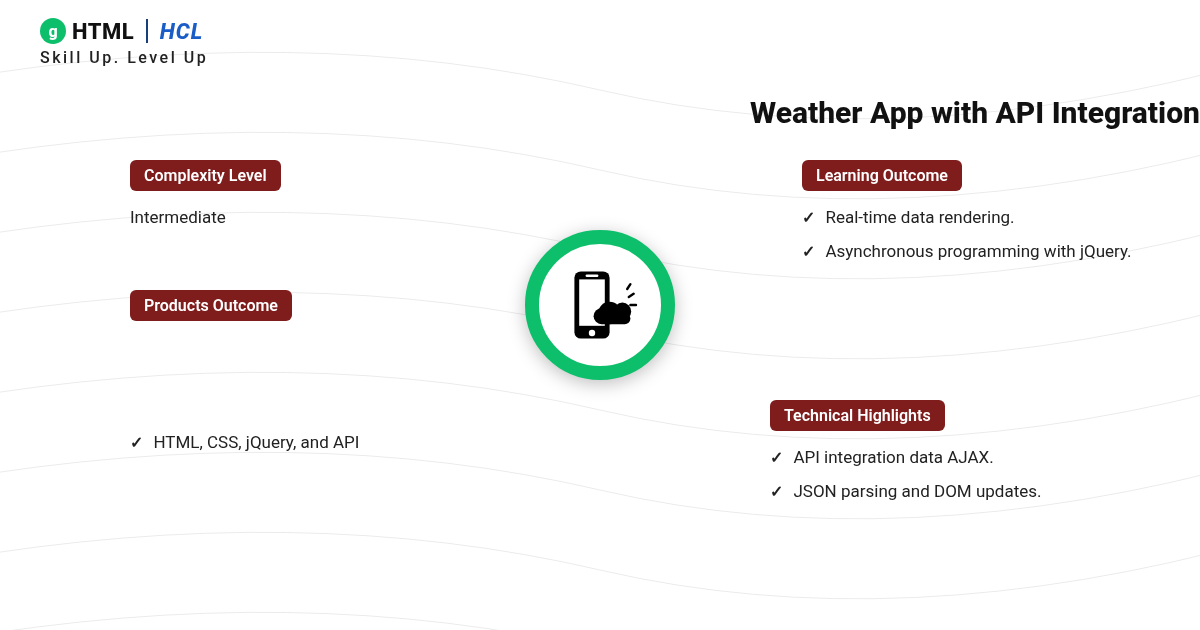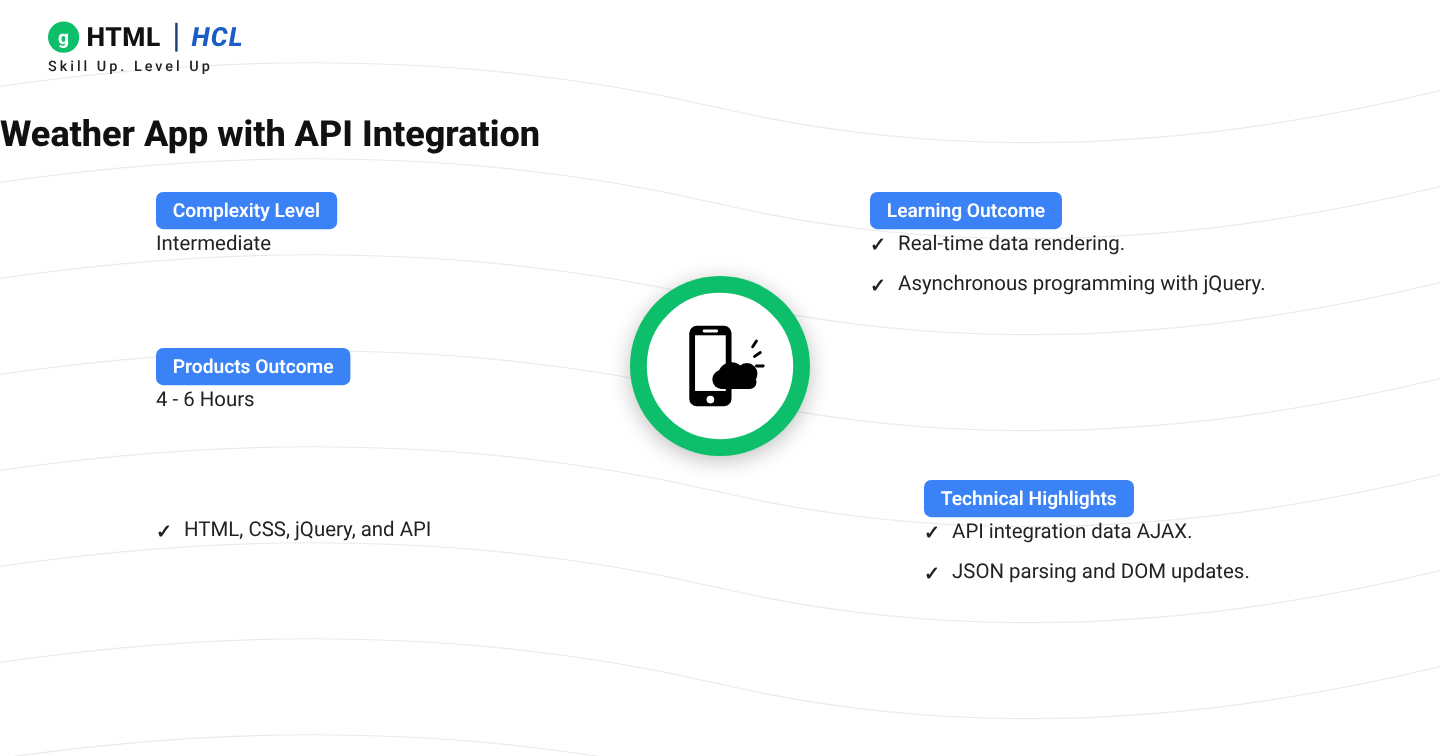--- a/index.html
+++ b/index.html
@@ -58,30 +58,30 @@
     background: #1a3e7a;
   }
   .hcl {
     font-weight: 800;
     font-style: italic;
     font-size: 22px;
     color: #1a5dc7;
     letter-spacing: 1px;
   }
   .tagline {
-    font-size: 12px;
+    font-size: 16px;
     letter-spacing: 2.5px;
     color: #222;
     font-weight: 500;
   }
   .title {
     position: absolute;
     top: 95px;
     left: 0; right: 0;
-    text-align: left;
+    text-align: right;
     font-size: 30px;
     font-weight: 800;
     color: #111;
   }
   .center-icon {
     position: absolute;
     top: 230px;
     left: 525px;
     width: 150px;
     height: 150px;
@@ -92,26 +92,27 @@
     align-items: center;
     justify-content: center;
     box-shadow: 0 4px 18px rgba(0,0,0,0.25);
   }
   .section {
     position: absolute;
     max-width: 330px;
   }
   .badge {
     display: inline-block;
-    background: #3b82f6;
+    background: #7f1d1d;
     color: #fff;
     font-weight: 600;
     font-size: 16px;
     padding: 6px 14px;
     border-radius: 6px;
+    margin-bottom: 14px;
   }
   .value {
     font-size: 17px;
     color: #222;
     line-height: 1.5;
   }
   ul.checklist {
     list-style: none;
     padding: 0;
   }
@@ -127,21 +128,21 @@
   .check {
     flex: 0 0 auto;
     font-weight: 900;
     font-size: 16px;
     line-height: 1.6;
   }
   
   #sec-complexity { top: 160px; left: 130px; }
   #sec-duration   { top: 290px; left: 130px; }
   #sec-stack      { top: 430px; left: 130px; }
-  #sec-learning   { top: 160px; left: 725px; }
+  #sec-learning   { top: 160px; left: 802px; }
   #sec-tech       { top: 400px; left: 770px; }
 </style>
 </head>
 <body>
 
 <svg class="bg-lines" viewBox="0 0 1200 630" preserveAspectRatio="none">
   <g fill="none" stroke="#000" stroke-width="1">
     <path d="M-50 80 Q 300 20 600 90 T 1260 60"></path>
     <path d="M-50 160 Q 300 100 600 170 T 1260 140"></path>
     <path d="M-50 240 Q 300 180 600 250 T 1260 220"></path>
@@ -190,21 +191,20 @@
   </svg>
 </div>
 
 <div class="section" id="sec-complexity">
   <div class="badge">Complexity Level</div>
   <div class="value">Intermediate</div>
 </div>
 
 <div class="section" id="sec-duration">
   <div class="badge">Products Outcome</div>
-  <div class="value">4  - 6 Hours</div>
 </div>
 
 <div class="section" id="sec-stack">
   <ul class="checklist">
     <li>
       <span class="check">✓</span>
       <span>HTML, CSS, jQuery, and API</span>
     </li>
   </ul>
 </div>

